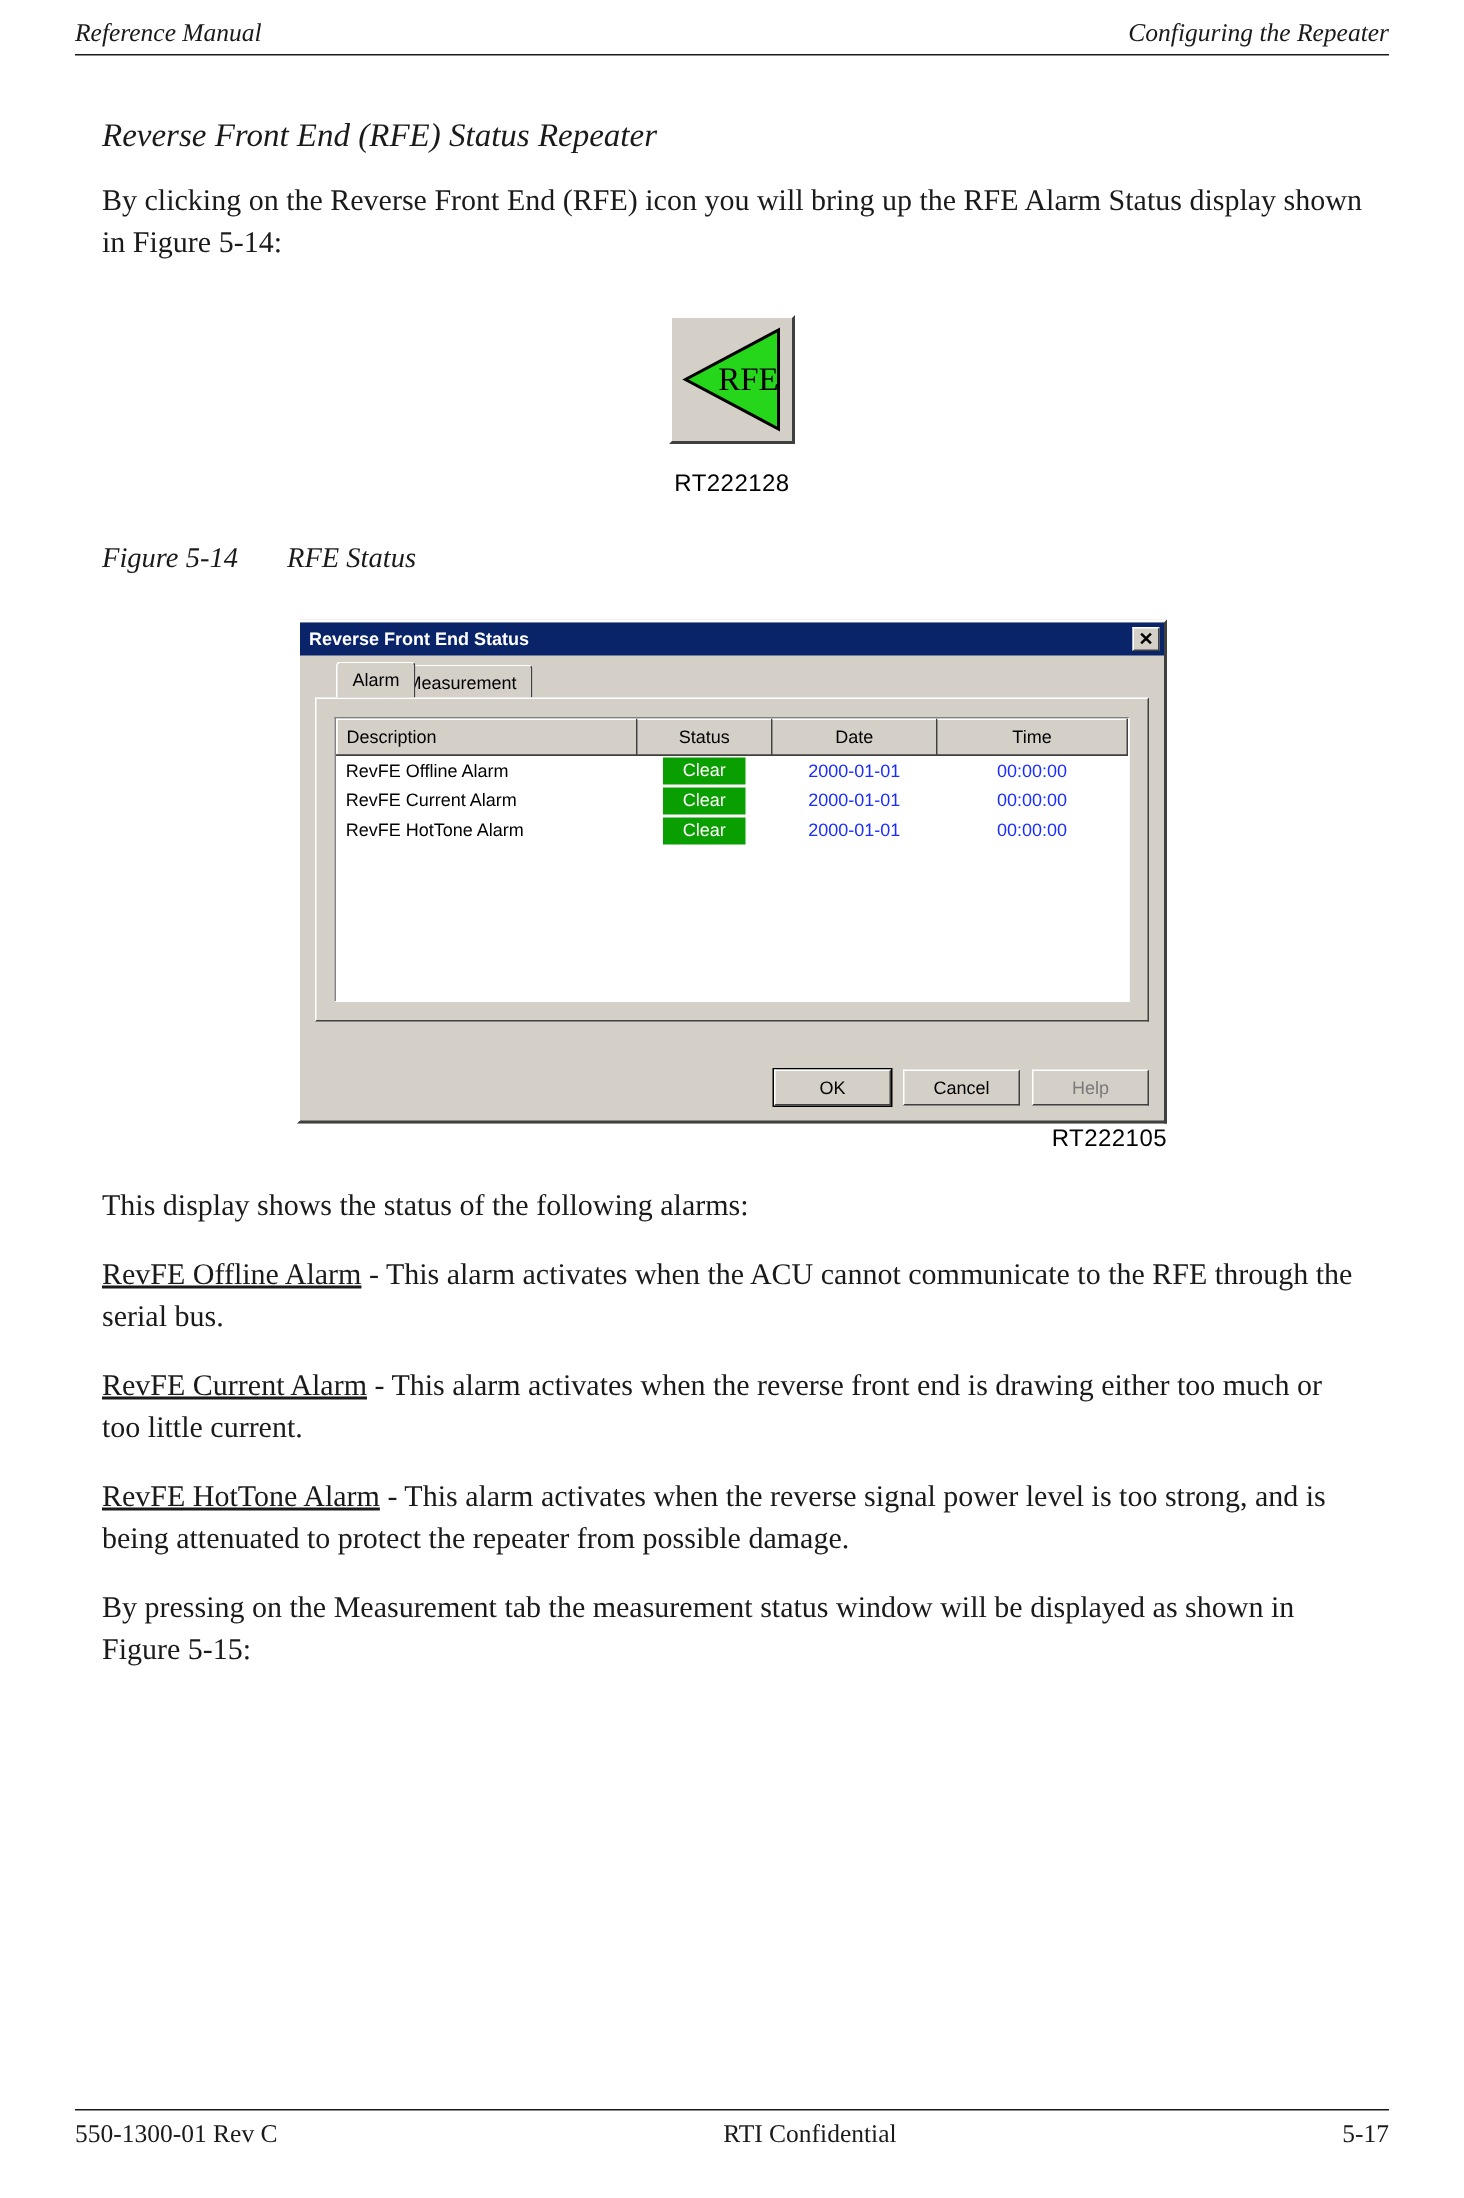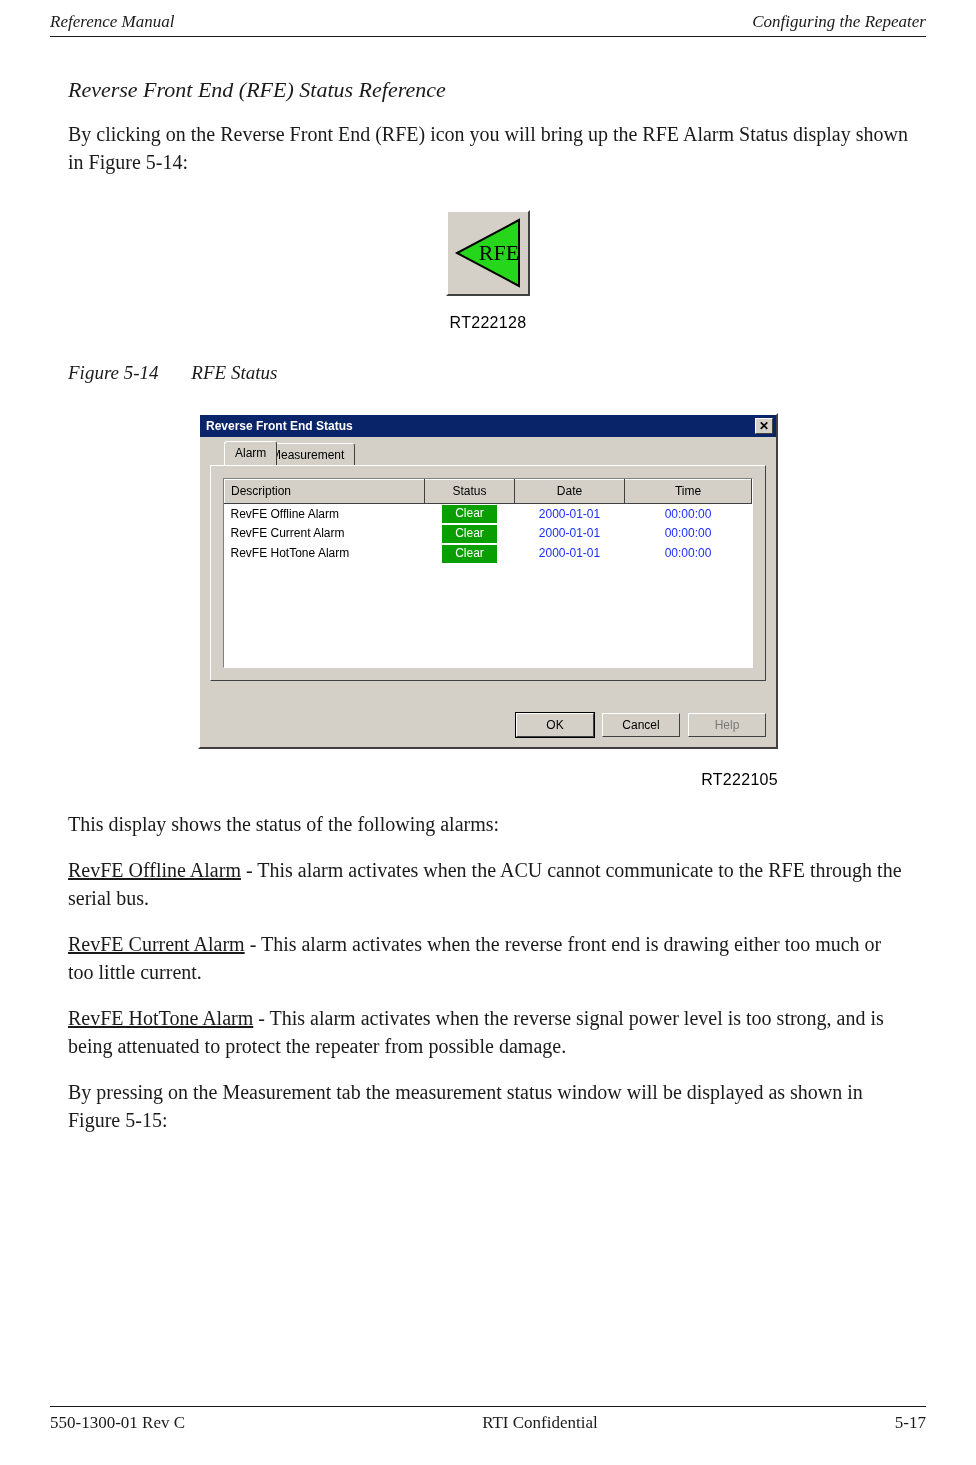--- a/index.html
+++ b/index.html
@@ -70,21 +70,21 @@
     background: var(--win-face);
     border-top: 2px solid var(--win-border-light);
     border-left: 2px solid var(--win-border-light);
     border-right: 2px solid var(--win-border-darker);
     border-bottom: 2px solid var(--win-border-darker);
     display: flex; align-items: center; justify-content: center;
   }
   .rfe-icon svg { display:block; }
   .figref { font-family: Arial, Helvetica, sans-serif; font-size: 16px; color:#000; letter-spacing: .3px; }
   .figref.center { text-align:center; margin-top:2px; }
-  .figref.right  { text-align:right; margin-top:20px; }
+  .figref.right  { text-align:right; margin-top:0; }
 
   
   .dialog-wrap { width: 580px; margin: 10px auto 0; }
   .win {
     font-family: Tahoma, Arial, Helvetica, sans-serif;
     font-size: 12px;
     color: #000;
     background: var(--win-face);
     border-top: 2px solid var(--win-border-light);
     border-left: 2px solid var(--win-border-light);
@@ -223,21 +223,21 @@
 
 <div class="page">
 
   <div class="runhead">
     <span>Reference Manual</span>
     <span>Configuring the Repeater</span>
   </div>
 
   <div class="content">
 
-    <h3 class="section-title">Reverse Front End (RFE) Status Reference</h3>
+    <h3 class="section-title">Reverse Front End (RFE) Status Repeater</h3>
 
     <p class="para">By clicking on the Reverse Front End (RFE) icon you will bring up the RFE Alarm Status display shown in Figure 5-14:</p>
 
     <div class="icon-block">
       <div class="rfe-icon">
         <svg width="78" height="78" viewBox="0 0 78 78">
           <polygon points="70,6 70,72 8,39" fill="#25d61a" stroke="#000" stroke-width="2"></polygon>
           <text x="50" y="46" text-anchor="middle" font-family="Times New Roman, serif" font-size="22" fill="#000">RFE</text>
         </svg>
       </div>

